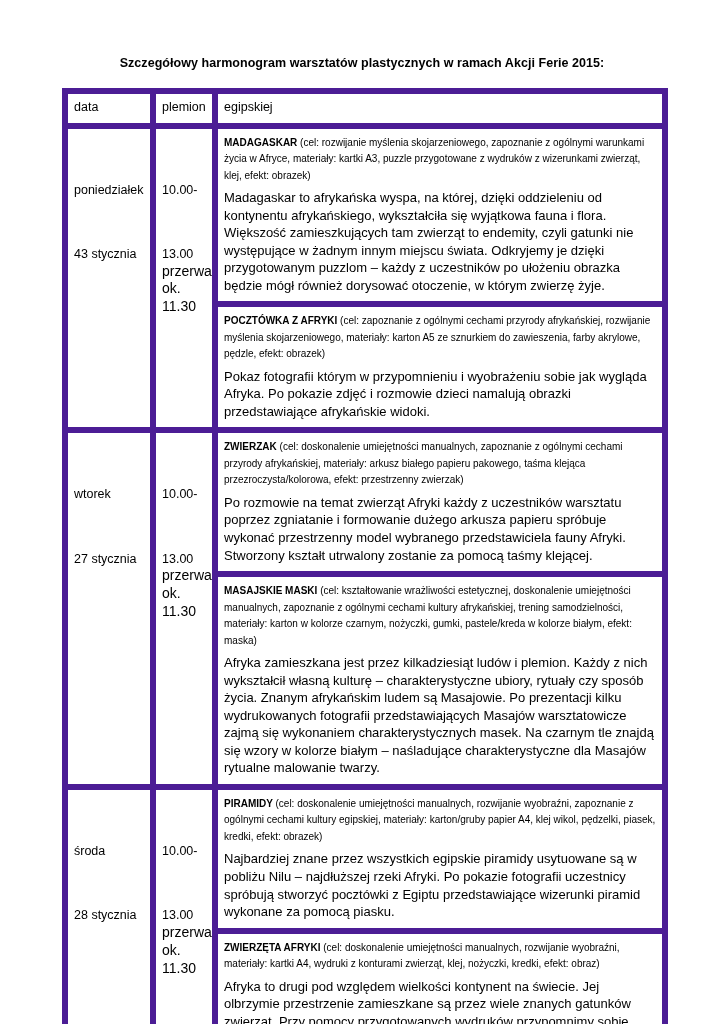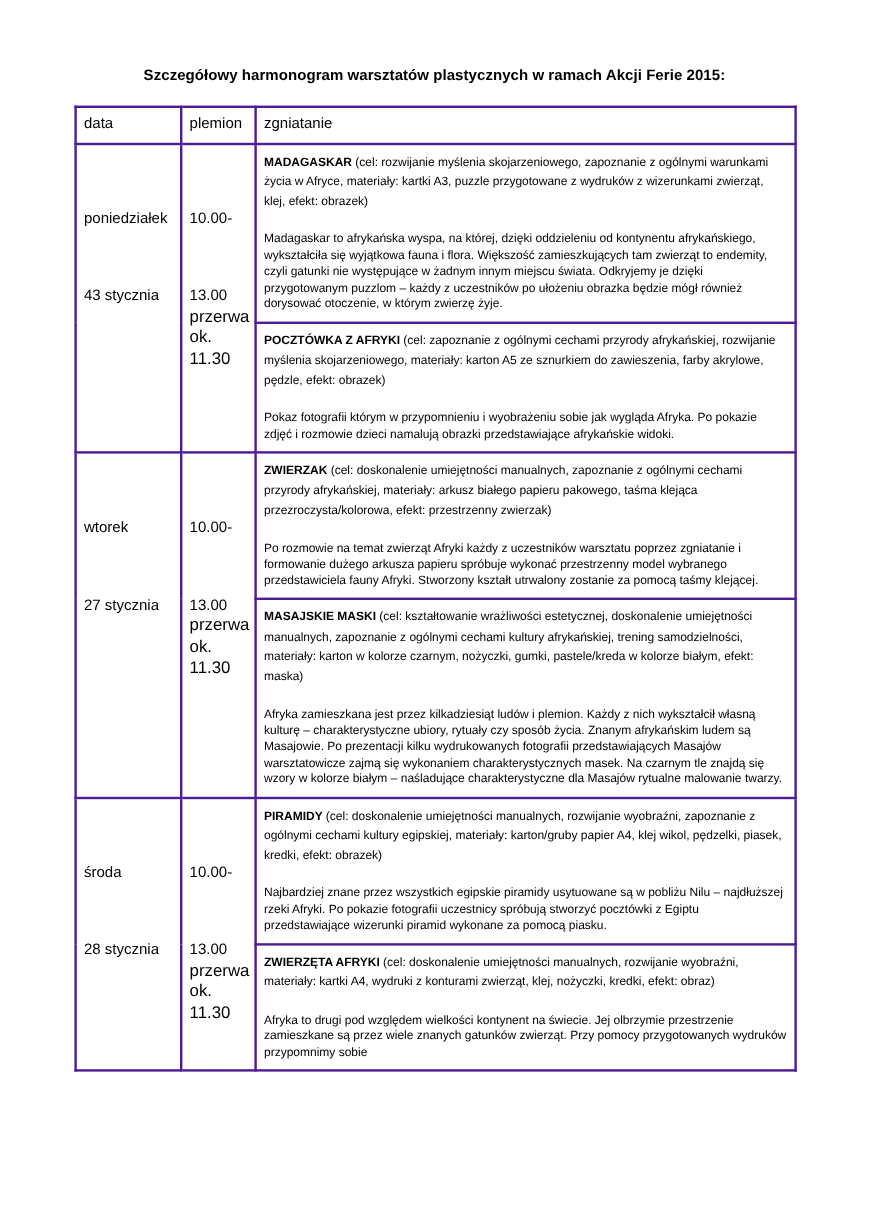--- a/index.html
+++ b/index.html
@@ -28,21 +28,21 @@
     text-align: center;
     margin: 0 0 18px 0;
     letter-spacing: 0.05px;
   }
   table.schedule {
     border-collapse: collapse;
     width: 600px;
     table-layout: fixed;
   }
   table.schedule td {
-    border: 2px solid #4c1d95;
+    border: 6px solid #4c1d95;
     vertical-align: top;
     padding: 5px 6px 7px 6px;
     font-family: "Liberation Sans", sans-serif;
     font-size: 12.5px;
     line-height: 1.32;
   }
   .col-day { width: 88px; }
   .col-time { width: 62px; }
   .col-content { width: 450px; }
 
@@ -67,43 +67,43 @@
   }
   .entry-title {
     font-weight: bold;
     font-size: 10px;
   }
   .entry-meta {
     font-size: 10px;
     line-height: 1.33;
   }
   .entry-body {
-    font-size: 10px;
+    font-size: 13px;
     line-height: 1.35;
-    margin-top: 18px;
+    margin-top: 6px;
   }
 </style>
 </head>
 <body>
 
 <div class="page">
 
   <h1 class="doc-title">Szczegółowy harmonogram warsztatów plastycznych w ramach Akcji Ferie 2015:</h1>
 
   <table class="schedule">
     <colgroup>
       <col class="col-day">
       <col class="col-time">
       <col class="col-content">
     </colgroup>
     <tbody>
       <tr class="hdr">
         <td>data</td>
         <td>plemion</td>
-        <td>zgniatanie</td>
+        <td>egipskiej</td>
       </tr>
 
       <tr>
         <td class="day-cell" rowspan="2">
           <span class="day-line">poniedziałek</span>
           <span class="day-line">43 stycznia</span>
         </td>
         <td class="time-cell" rowspan="2">
           <span class="day-line">10.00-</span>
           <span class="day-line">13.00</span>

